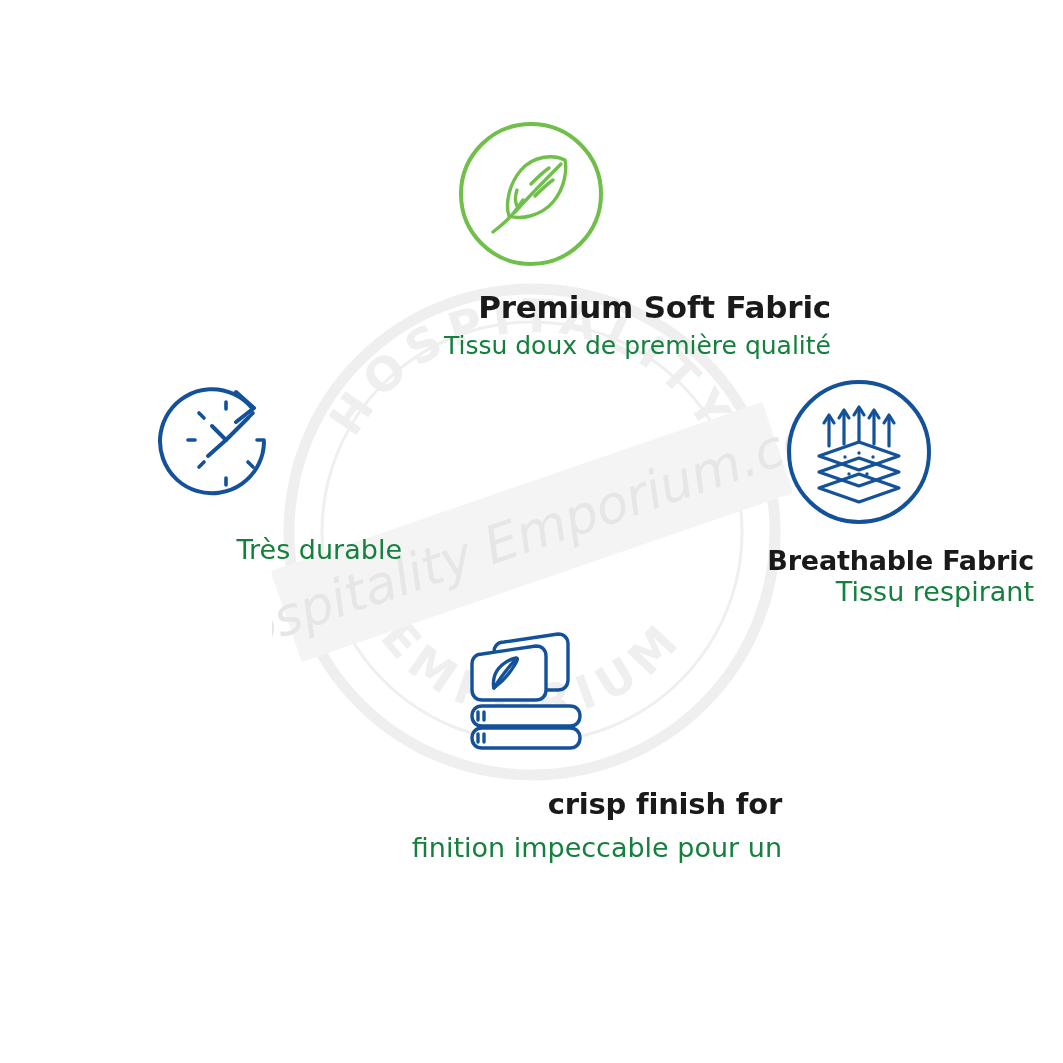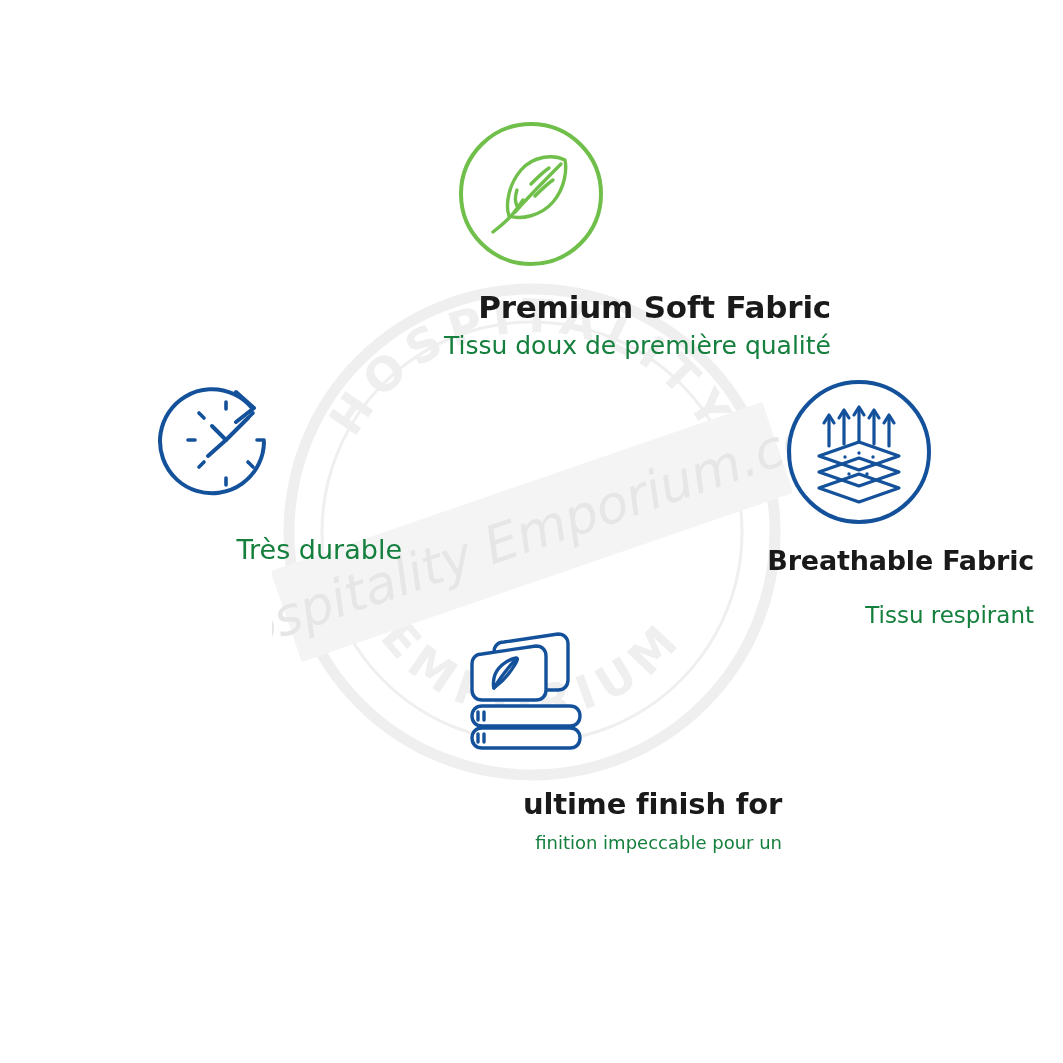--- a/index.html
+++ b/index.html
@@ -74,30 +74,30 @@
   #feature-durable .title { font-size: 27px; margin-top: 20px; }
   #feature-durable .subtitle { font-size: 27px; margin-top: 16px; }
 
   
   #feature-breathable {
     left: 684px;
     top: 378px;
     width: 350px;
   }
   #feature-breathable .title { font-size: 27px; margin-top: 20px; }
-  #feature-breathable .subtitle { font-size: 23px; margin-top: 26px; }
+  #feature-breathable .subtitle { font-size: 27px; margin-top: 0; }
 
   
   #feature-crisp {
     left: 282px;
     top: 612px;
     width: 500px;
   }
   #feature-crisp .title { font-size: 29px; margin-top: 16px; }
-  #feature-crisp .subtitle { font-size: 18px; margin-top: 12px; }
+  #feature-crisp .subtitle { font-size: 27px; margin-top: 12px; }
 
   .sub-line { display: block; }
 </style>
 </head>
 <body>
 
 <div id="stage">
 
   <div class="watermark">
     <svg class="wm-svg" width="520" height="520" viewBox="0 0 520 520" xmlns="http://www.w3.org/2000/svg">
@@ -209,20 +209,20 @@
           <path d="M30 94 L118 94 C 124 94, 128 98, 128 104 C 128 110, 124 114, 118 114 L30 114 C 24 114, 20 110, 20 104 C 20 98, 24 94, 30 94 Z" fill="#ffffff"></path>
           <path d="M30 116 L118 116 C 124 116, 128 120, 128 126 C 128 132, 124 136, 118 136 L30 136 C 24 136, 20 132, 20 126 C 20 120, 24 116, 30 116 Z" fill="#ffffff"></path>
           <path d="M26 100 L26 108"></path>
           <path d="M32 100 L32 108"></path>
           <path d="M26 122 L26 130"></path>
           <path d="M32 122 L32 130"></path>
         </g>
       </svg>
     </div>
     <div class="title">
-      <span class="sub-line">ultime finish for</span>
+      <span class="sub-line">crisp finish for</span>
     </div>
     <div class="subtitle">
       <span class="sub-line">finition impeccable pour un</span>
     </div>
   </div>
 
 </div>
 
 </body></html>

